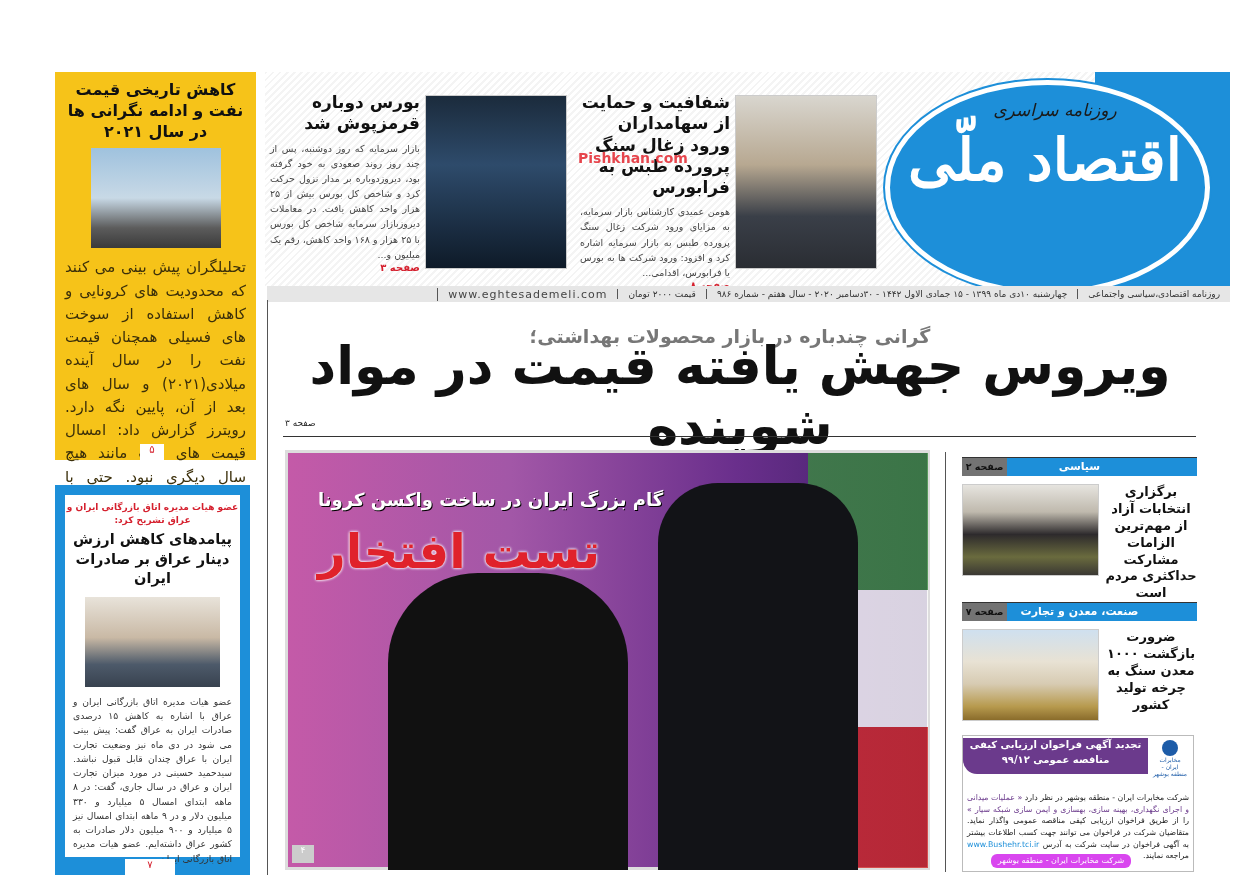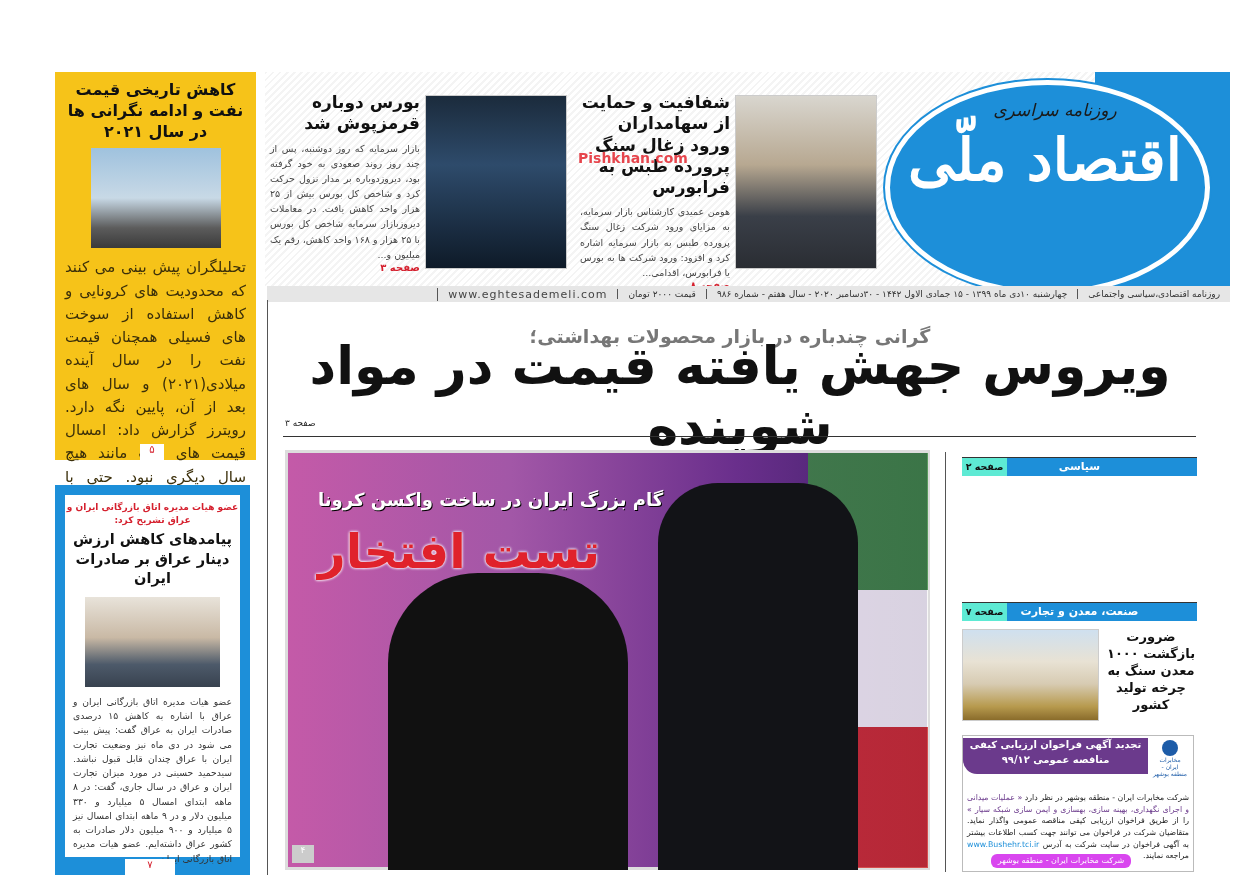--- a/index.html
+++ b/index.html
@@ -46,21 +46,21 @@
   .blue-inner{position:absolute;left:10px;top:10px;width:175px;height:362px;background:#fff;}
   .blue-inner .kick{margin:6px 0 0;font-size:9px;line-height:1.4;color:#d5202e;text-align:center;font-weight:bold;}
   .blue-inner h3{margin:4px 0 0;font-size:14.5px;line-height:1.35;text-align:center;color:#111;}
   .portrait{margin:8px auto 0;width:135px;height:90px;background:linear-gradient(180deg,#e8e3da 0%,#c9b9a5 45%,#4d5a6a 75%,#38424f 100%);}
   .blue-inner p{margin:8px 8px 0;font-size:9.2px;line-height:1.55;color:#333;text-align:justify;}
   .bpg{position:absolute;left:70px;bottom:0;width:50px;height:16px;background:#fff;font-size:10px;color:#d5202e;text-align:center;}
   
   .vrule{left:945px;top:452px;width:1px;height:420px;background:#555;}
   .rsec{left:962px;width:235px;}
   .rsec .bar{position:relative;height:18px;background:#1d8fd9;color:#fff;font-size:11px;font-weight:bold;text-align:center;line-height:18px;border-top:1px solid #333;}
-  .rsec .bar .pg{position:absolute;left:0;top:0;width:45px;height:18px;background:#5eead4;color:#111;font-size:9.5px;}
+  .rsec .bar .pg{position:absolute;left:0;top:0;width:45px;height:18px;background:#737373;color:#111;font-size:9.5px;}
   .rsec .body{display:flex;margin-top:8px;gap:6px;}
   .rsec .body h4{margin:0;font-size:13px;line-height:1.3;color:#111;flex:1;text-align:center;}
   .rsec .img{width:135px;height:90px;border:1px solid #ccc;}
   .img-woman{background:linear-gradient(180deg,#e6e4df 0%,#bfb9ad 30%,#2d2a2c 55%,#6a6b3e 80%,#3a3833 100%);}
   .img-quarry{background:linear-gradient(180deg,#cfe0ef 0%,#e8e2d4 35%,#d7cbb2 60%,#b79a4e 85%,#8a6c2b 100%);}
   .ad{left:962px;top:735px;width:230px;height:135px;border:1px solid #bbb;background:#fff;}
   .ad-head{position:absolute;left:0;top:2px;width:185px;height:36px;background:#6b3a8c;color:#fff;font-size:10px;font-weight:bold;text-align:center;line-height:1.45;border-radius:0 0 0 14px;}
   .ad-logo{position:absolute;right:6px;top:4px;width:34px;height:44px;font-size:6px;color:#1d5ca8;text-align:center;}
   .ad-logo .dot{width:16px;height:16px;margin:0 auto;border-radius:50%;background:#1d5ca8;}
   .ad p{position:absolute;left:4px;right:4px;top:56px;margin:0;font-size:7.8px;line-height:1.5;color:#222;text-align:justify;}
@@ -132,20 +132,24 @@
   <div class="bpg">۷</div>
 </div>
 
 <div class="abs vrule"></div>
 
 <div class="abs rsec" style="top:457px;">
   <div class="bar">
     <span>سیاسی</span>
     <span class="pg">صفحه ۲</span>
   </div>
+  <div class="body">
+    <h4>برگزاری انتخابات آزاد از مهم‌ترین الزامات مشارکت حداکثری مردم است</h4>
+    <div class="img img-woman"></div>
+  </div>
 </div>
 
 <div class="abs rsec" style="top:602px;">
   <div class="bar">
     <span>صنعت، معدن و تجارت</span>
     <span class="pg">صفحه ۷</span>
   </div>
   <div class="body">
     <h4>ضرورت بازگشت ۱۰۰۰ معدن سنگ به چرخه تولید کشور</h4>
     <div class="img img-quarry"></div>

